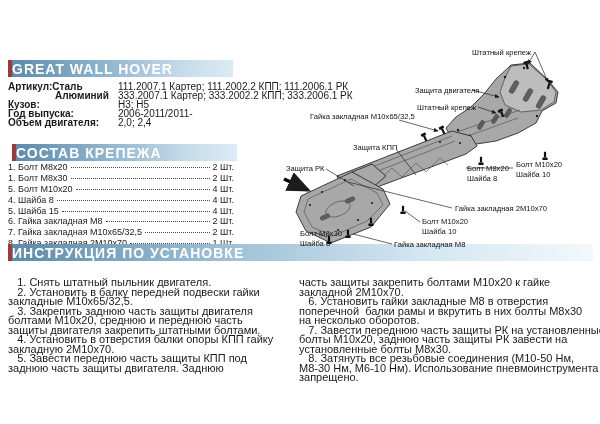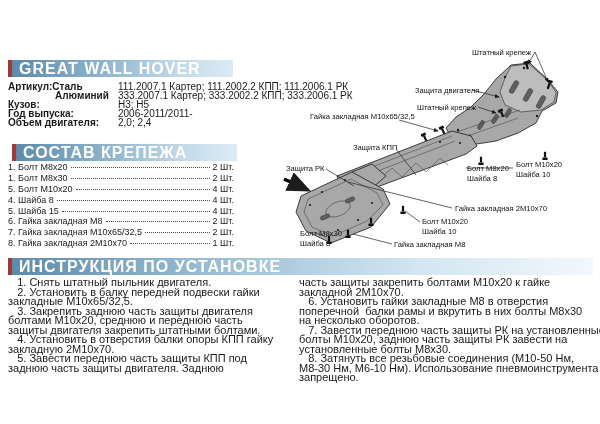--- a/index.html
+++ b/index.html
@@ -3,28 +3,28 @@
 <meta charset="utf-8">
 <style>
   html,body{margin:0;padding:0;background:#888;}
   .page{
     position:relative;width:600px;height:424px;background:#ffffff;
     font-family:"Liberation Sans", sans-serif;color:#1a1a1a;overflow:hidden;
   }
   
   .band{
     position:absolute;height:17px;box-sizing:border-box;
-    display:flex;align-items:center;padding-left:7px;
-    font-weight:bold;font-size:16px;letter-spacing:1px;color:#ffffff;
+    display:flex;align-items:center;padding-left:0;
+    font-weight:bold;font-size:14px;letter-spacing:1px;color:#ffffff;
     border-left:4px solid #9e3a3a;
     background:linear-gradient(to right,#5d8bab 0%,#8db3cd 40%,#c6dcea 78%,#dcebf4 100%);
   }
   .band-title1{left:8px;top:60px;width:225px;}
   .band-title2{left:12px;top:144px;width:225px;}
-  .band-title3{left:8px;top:258px;width:585px;
+  .band-title3{left:8px;top:244px;width:585px;
     background:linear-gradient(to right,#5d8bab 0%,#93b8d0 30%,#d3e6f1 70%,#f2f8fb 100%);}
   
   .specs{position:absolute;left:8px;top:82px;font-size:10px;line-height:9.1px;width:350px;}
   .spec-row{display:flex;}
   .spec-label{width:110px;flex:none;font-weight:bold;white-space:nowrap;box-sizing:border-box;}
   .spec-label.indent{padding-left:47px;}
   .spec-value{white-space:nowrap;}
   
   .fastlist{position:absolute;left:8px;top:162px;width:226px;font-size:9px;}
   .fast-row{display:flex;align-items:baseline;height:10.9px;}

